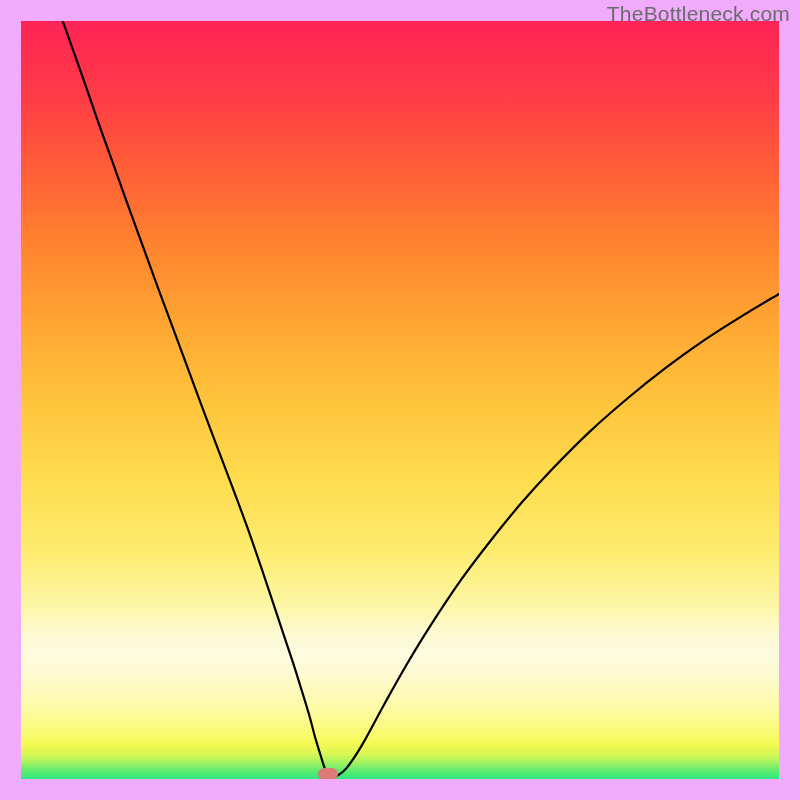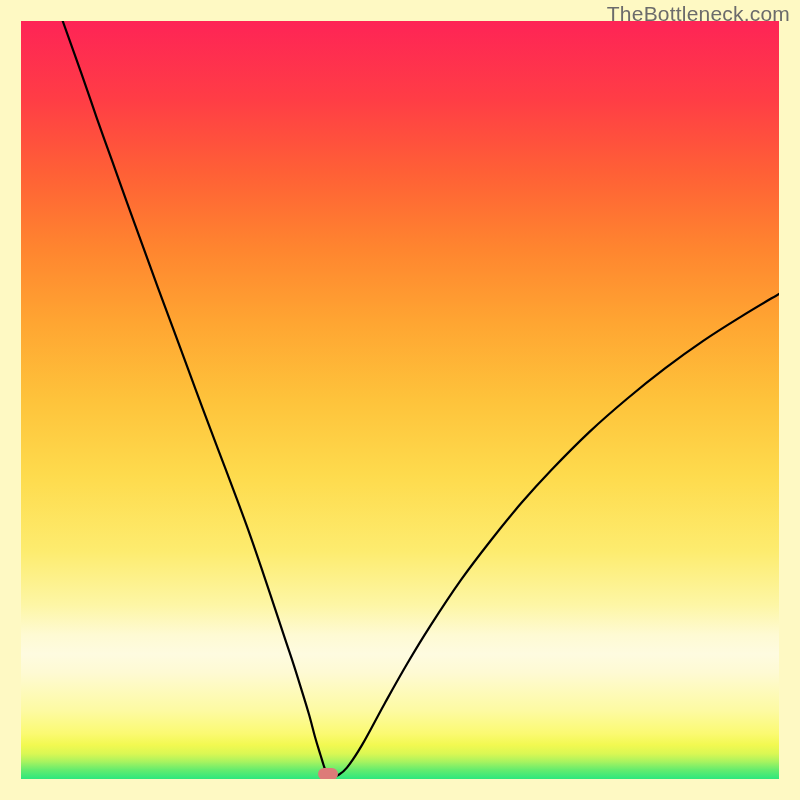--- a/index.html
+++ b/index.html
@@ -8,21 +8,21 @@
     width: 800px;
     height: 800px;
     overflow: hidden;
     font-family: Arial, Helvetica, sans-serif;
     background: #fff;
   }
   .frame {
     position: relative;
     width: 800px;
     height: 800px;
-    background: #fef9c3;
+    background: #f0abfc;
   }
   .plot {
     position: absolute;
     left: 21px;
     top: 21px;
     width: 758px;
     height: 758px;
     overflow: hidden;
   }
   .gradient {

